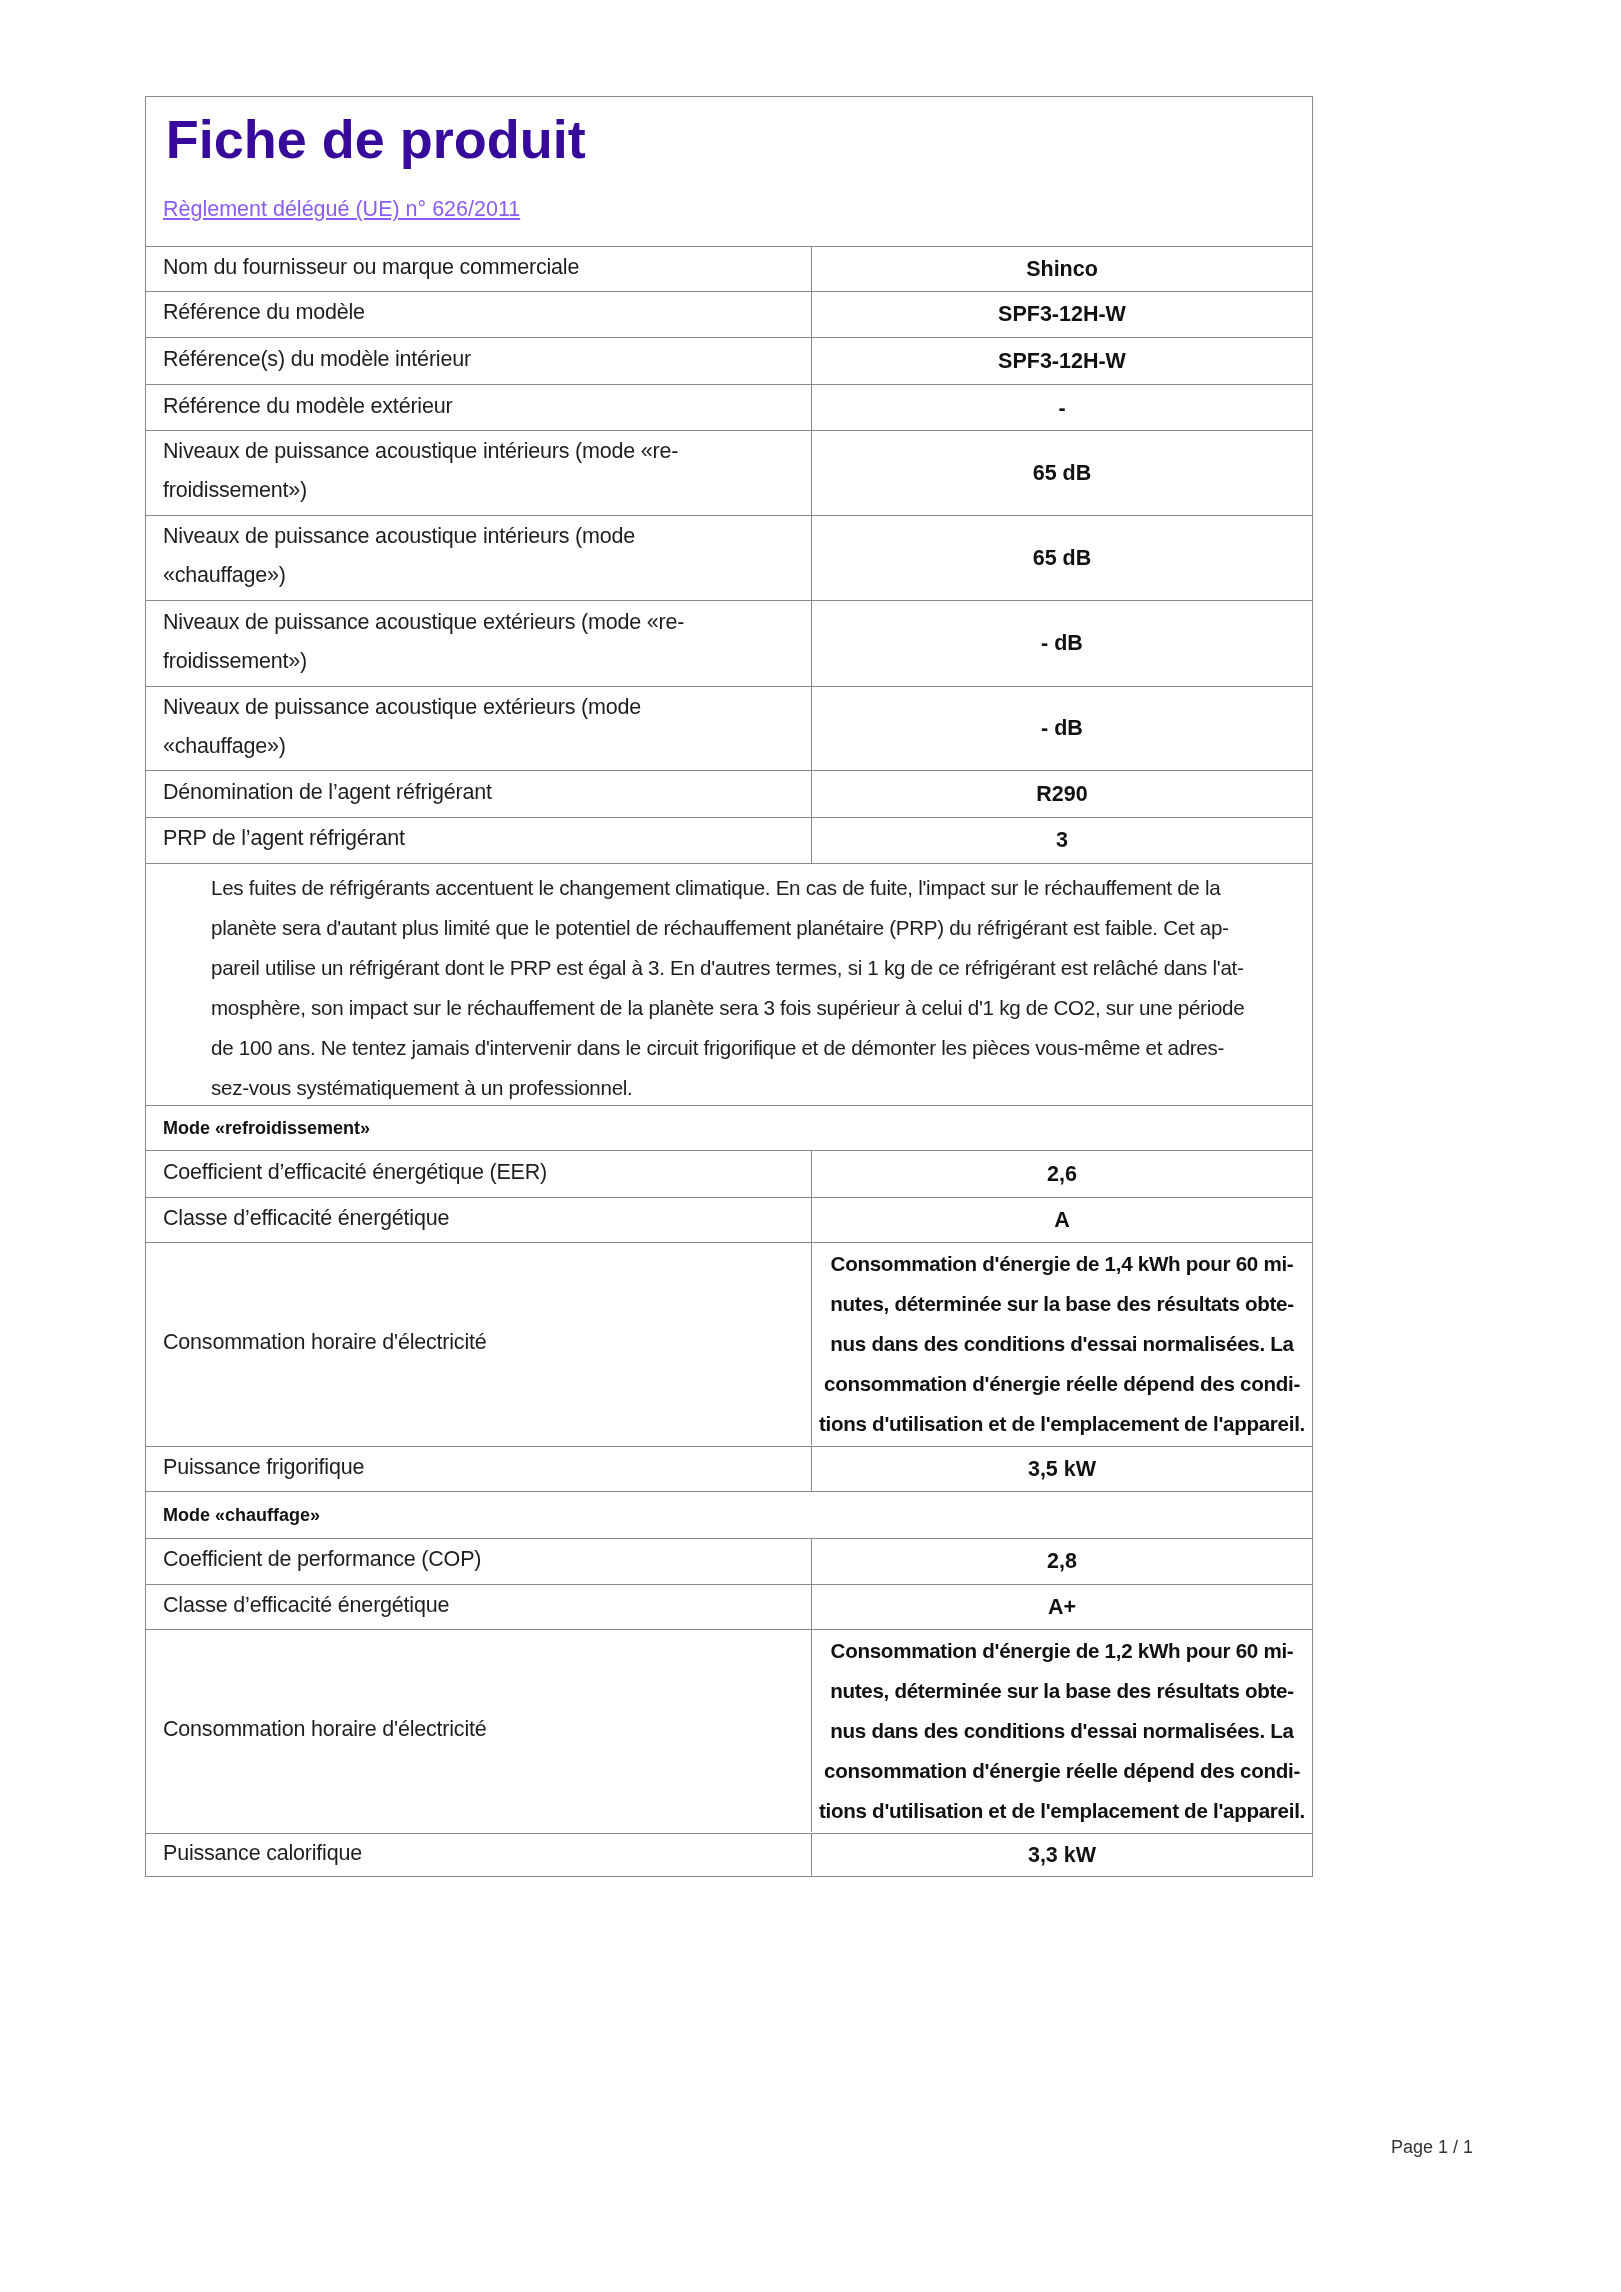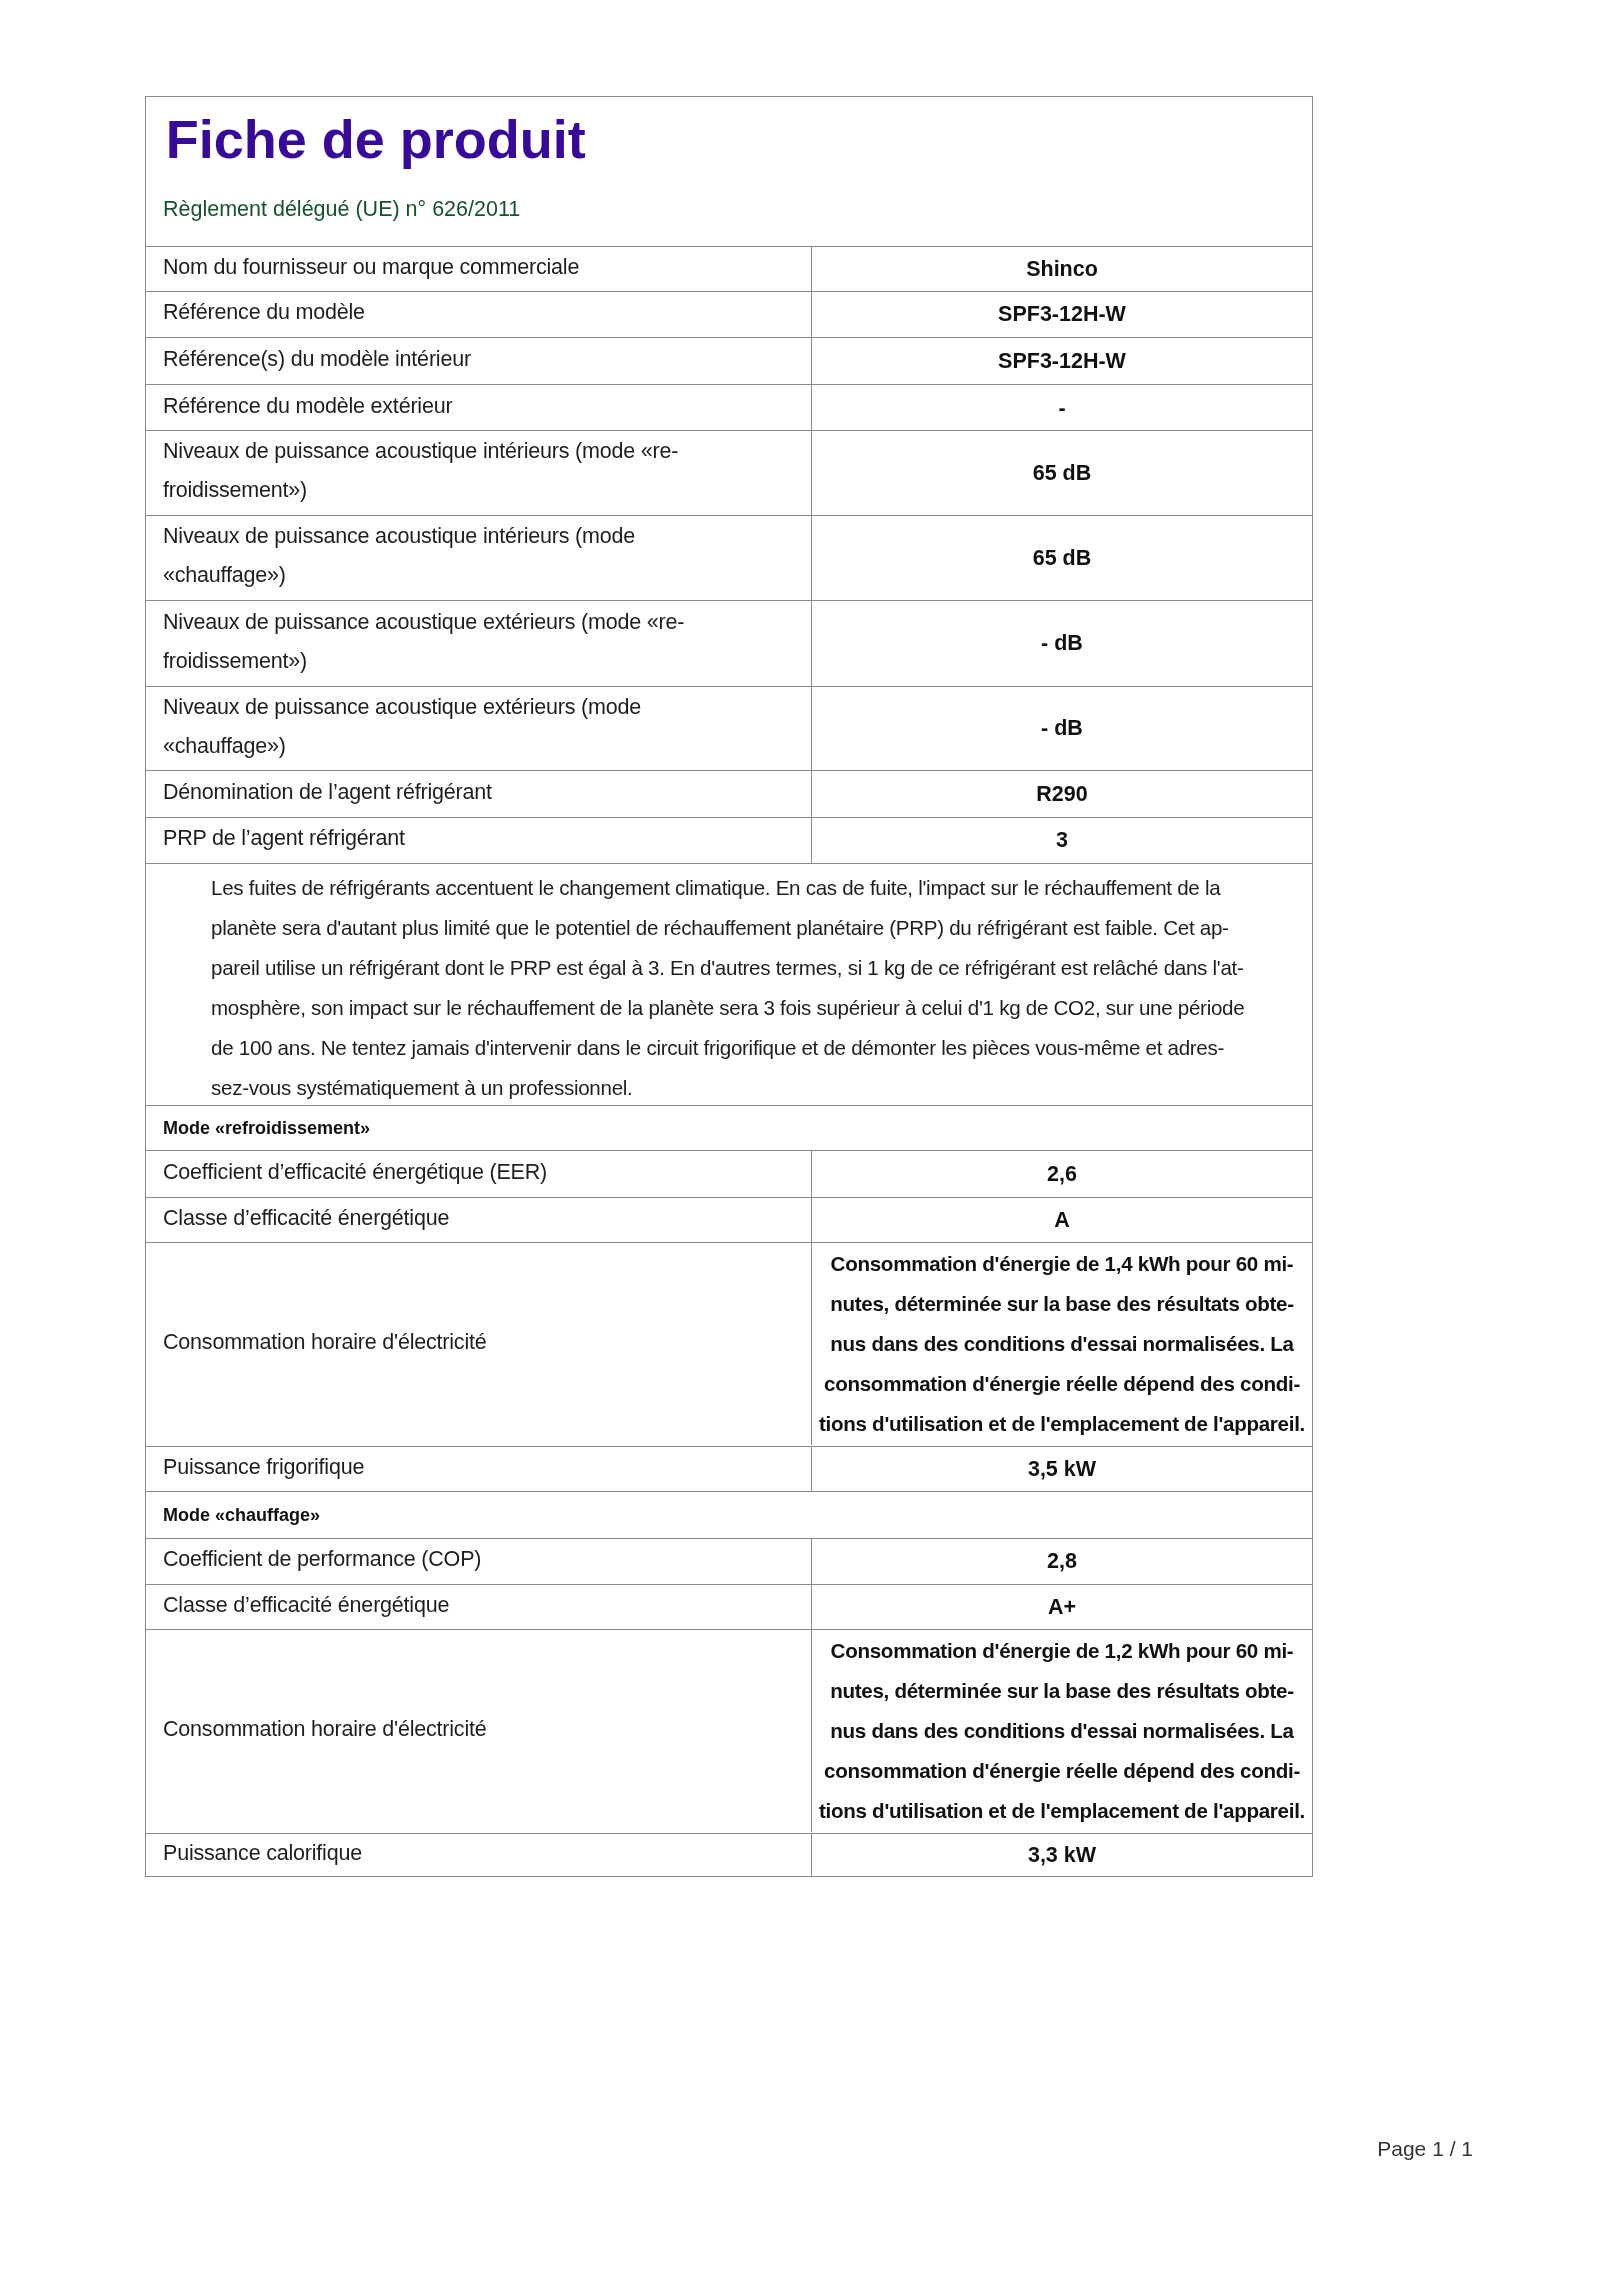--- a/index.html
+++ b/index.html
@@ -100,28 +100,29 @@
       font-weight: bold;
       color: #370a9b;
       letter-spacing: 0px;
       white-space: nowrap;
     }
     .subtitle {
       position: absolute;
       left: 17px;
       top: 100px;
       font-size: 21.5px;
-      color: #14532d;
+      color: #8b5cf6;
       white-space: nowrap;
+      text-decoration: underline;
     }
     .footer {
       position: absolute;
       right: 149px;
       top: 2137px;
-      font-size: 21px;
+      font-size: 18px;
       color: #333;
       white-space: nowrap;
     }
   </style>
 </head>
 <body>
 
 <div class="sheet">
 
   <div class="header-block">

